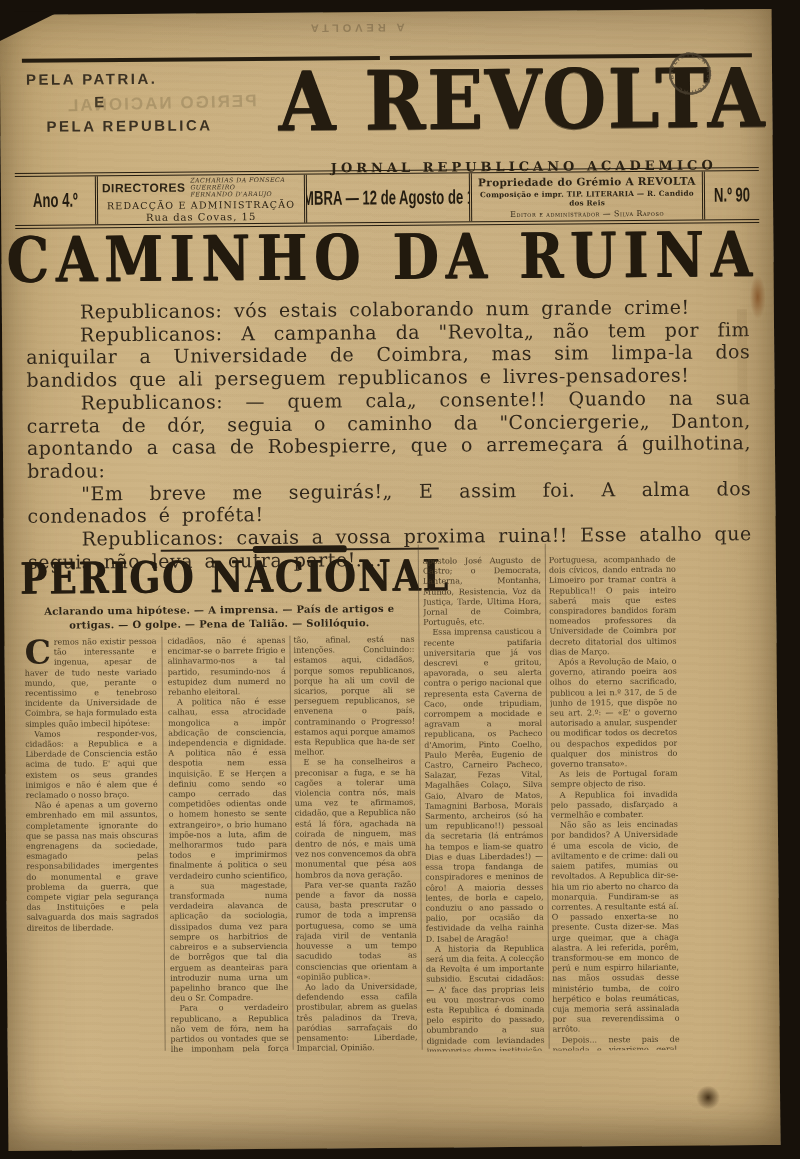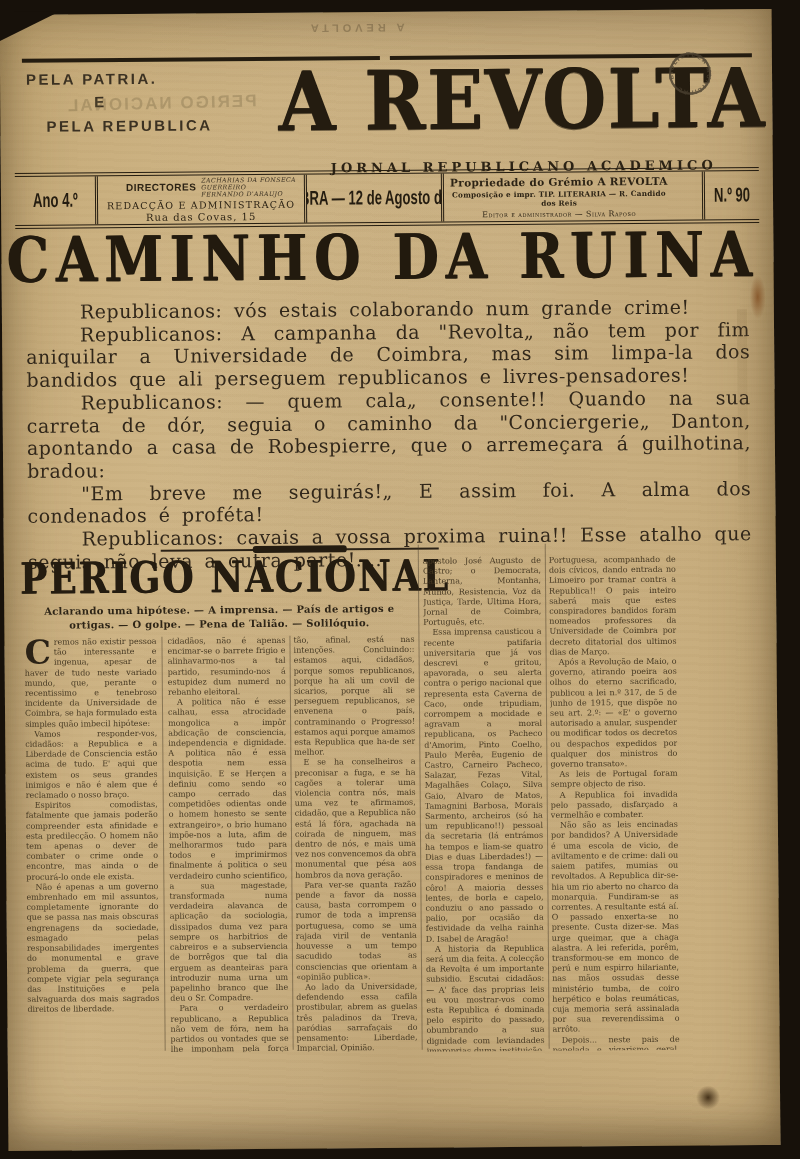--- a/index.html
+++ b/index.html
@@ -50,31 +50,31 @@
   .infobar{position:absolute;left:14px;top:158px;width:744px;height:48px;
     border-top:4px double #241c10;border-bottom:4px double #241c10;
     display:flex;align-items:stretch;color:#2c2315;}
   .ib-cell{display:flex;flex-direction:column;justify-content:center;align-items:center;overflow:hidden;}
   .ib-cell + .ib-cell{border-left:3px double #241c10;}
   .ib-edition{width:80px;}
   .ib-cond{font-family:"Liberation Sans",sans-serif;font-weight:bold;font-size:16px;
     display:inline-block;transform:scale(0.82,1.25);white-space:nowrap;color:#241c10;}
   .ib-directors{width:198px;padding:2px 4px;}
   .dir-row{display:flex;align-items:center;gap:5px;justify-content:center;}
-  .dir-label{font-family:"Liberation Sans",sans-serif;font-weight:bold;font-size:10px;letter-spacing:.5px;margin-left:24px;}
+  .dir-label{font-family:"Liberation Sans",sans-serif;font-weight:bold;font-size:12px;letter-spacing:.5px;}
   .dir-names{display:flex;flex-direction:column;line-height:7px;}
   .dir-names div{font-size:6.3px;font-style:italic;text-transform:uppercase;letter-spacing:.4px;color:#3b3122;}
   .ib-redaction{font-size:9.5px;letter-spacing:1.2px;margin-top:2px;}
   .ib-address{font-size:10px;font-weight:normal;letter-spacing:1px;margin-top:1px;}
   .ib-date{flex:1;}
   .ib-prop{width:222px;padding:2px 4px;text-align:center;}
   .prop-own{font-size:10.5px;font-weight:bold;letter-spacing:.3px;}
   .prop-print{font-size:7.3px;font-weight:bold;margin-top:2px;letter-spacing:.2px;}
   .prop-editor{font-size:7.8px;margin-top:2px;font-variant:small-caps;letter-spacing:.5px;}
-  .ib-issue{width:54px;margin-left:28px;}
+  .ib-issue{width:54px;}
 
   .lead-headline{position:absolute;left:0;right:10px;top:208px;text-align:center;white-space:nowrap;}
   .lead-headline span{display:inline-block;font-weight:bold;font-size:53px;letter-spacing:7px;
     color:#221a0e;transform:scale(1.0,1.18);transform-origin:center top;
     text-shadow:1px 0 0 #221a0e;}
   .lead{position:absolute;left:24px;right:24px;top:286px;color:#31271a;
     font-size:19px;line-height:22.7px;text-align:justify;word-spacing:5px;letter-spacing:.5px;}
   .lead p{margin:0;text-indent:54px;}
 
   .divider{position:absolute;left:157px;top:532px;width:278px;height:10px;}
@@ -194,36 +194,35 @@
   </div>
 
   <div class="vrule vr1"></div>
   <div class="vrule vr2"></div>
   <div class="vrule vr3"></div>
   <div class="vrule vr4"></div>
 
   <div class="col col1">
     <p class="cont"><span class="dropcap">C</span><span>remos não existir pessoa tão interessante e ingenua, apesar de haver de tudo neste variado mundo, que, perante o recentissimo e tenebroso incidente da Universidade de Coimbra, se haja formulado esta simples quão imbecil hipótese:</span></p>
     <p>Vamos responder-vos, cidadãos: a Republica e a Liberdade de Consciencia estão acima de tudo. E' aqui que existem os seus grandes inimigos e não é alem que é reclamado o nosso braço.</p>
-    <p>Espiritos comodistas, fatalmente que jamais poderão compreender esta afinidade e esta predilecção. O homem não tem apenas o dever de combater o crime onde o encontre, mas ainda o de procurá-lo onde ele exista.</p>
     <p>Não é apenas a um governo embrenhado em mil assuntos, completamente ignorante do que se passa nas mais obscuras engrenagens da sociedade, esmagado pelas responsabilidades imergentes do monumental e grave problema da guerra, que compete vigiar pela segurança das Instituições e pela salvaguarda dos mais sagrados direitos de liberdade.</p>
 
   </div>
 
   <div class="col col2">
     <p class="cont">cidadãos, não é apenas encimar-se o barrete frigio e alinhavarmo-nos a tal partido, resumindo-nos á estupidez dum numerd no rebanho eleitoral.</p>
     <p>A politica não é esse calhau, essa atrocidade mongolica a impôr abdicação de consciencia, independencia e dignidade. A politica não é essa despotia nem essa inquisição. E se Herçen a definiu como sendo «o campo cerrado das competidões odientas onde o homem honesto se sente extrangeiro», o brio humano impõe-nos a luta, afim de melhorarmos tudo para todos e imprimirmos finalmente á politica o seu verdadeiro cunho scientifico, a sua magestade, transformada numa verdadeira alavanca de aplicação da sociologia, dissipados duma vez para sempre os harbitrios de cabreiros e a subserviencia de borrêgos que tal dia erguem as deanteiras para introduzir numa urna um papelinho branco que lhe deu o Sr. Compadre.</p>
     <p>Para o verdadeiro republicano, a Republica não vem de fóra, nem ha partidos ou vontades que se lhe imponham pela força bruta.</p>
 
   </div>
 
   <div class="col col3">
     <p class="cont">tão, afinal, está nas intenções. Concluindo:: estamos aqui, cidadãos, porque somos republicanos, porque ha ali um covil de sicarios, porque ali se perseguem republicanos, se envenena o país, contraminando o Progresso! estamos aqui porque amamos esta Republica que ha-de ser melhor.</p>
     <p>E se ha conselheiros a preconisar a fuga, e se ha cagões a tolerar uma violencia contra nós, mais uma vez te afirmamos, cidadão, que a Republica não está lá fóra, agachada na coirada de ninguem, mas dentro de nós, e mais uma vez nos convencemos da obra monumental que pésa aos hombros da nova geração.</p>
-    <p>Para ver-se quanta razão pende a favor da nossa causa, basta corrompem o rumor de toda a imprensa portuguesa, como se uma rajada viril de ventania houvesse a um tempo sacudido todas as consciencias que orientam a «opinião publica».</p>
+    <p>Para ver-se quanta razão pende a favor da nossa causa, basta prescrutar o rumor de toda a imprensa portuguesa, como se uma rajada viril de ventania houvesse a um tempo sacudido todas as consciencias que orientam a «opinião publica».</p>
     <p>Ao lado da Universidade, defendendo essa cafila prostibular, abrem as guelas três paladinos da Treva, paródias sarrafaçais do pensamento: Liberdade, Imparcial, Opinião.</p>
 
   </div>
 
   <div class="col col4">
     <p class="cont">apostolo José Augusto de Castro; o Democrata, Lanterna, Montanha, Mundo, Resistencia, Voz da Justiça, Tarde, Ultima Hora, Jornal de Coimbra, Português, etc.</p>
     <p>Essa imprensa causticou a recente patifaria universitaria que já vos descrevi e gritou, apavorada, o seu alerta contra o perigo nacional que representa esta Caverna de Caco, onde tripudiam, corrompem a mocidade e agravam a moral republicana, os Pacheco d'Amorim, Pinto Coelho, Paulo Merêa, Eugenio de Castro, Carneiro Pacheco, Salazar, Fezas Vital, Magalhães Colaço, Silva Gaio, Alvaro de Matos, Tamagnini Barbosa, Morais Sarmento, archeiros (só ha um republicano!!) pessoal da secretaria (lá entrámos ha tempos e liam-se quatro Dias e duas Liberdades!) — essa tropa fandanga de conspiradores e meninos de côro! A maioria desses lentes, de borla e capelo, conduziu o ano passado o palio, por ocasião da festividade da velha rainha D. Isabel de Aragão!</p>
     <p>A historia da Republica será um dia feita. A colecção da Revolta é um importante subsidio. Escutai cidadãos: — A' face das proprias leis eu vou mostrar-vos como esta Republica é dominada pelo espirito do passado, obumbrando a sua dignidade com leviandades improprias duma instituição, duas vezes levantada pelo sacrificio popular e que tem a sua razão de ser numa profunda aspiração á moralidade publica e ao completo renovamento e modernisação social. Os governos da Republica, padrastos para todos os republicanos sinceros e sacrificados, o que é o menos, fazem leis que se não cumprem, sobretudo quando essas leis são de moralidade e vizam ao seu proprio prestigio. Sabe o pais inteiro que o dr. Fezas Vital foi um dos famosos guerrilheiros do ridiculo Dumouriez lusitano; o pais inteiro, não ignora tambem, que o dr. Magalhães Colaço, foi fotografado na Ilustração</p>
   </div>
 

